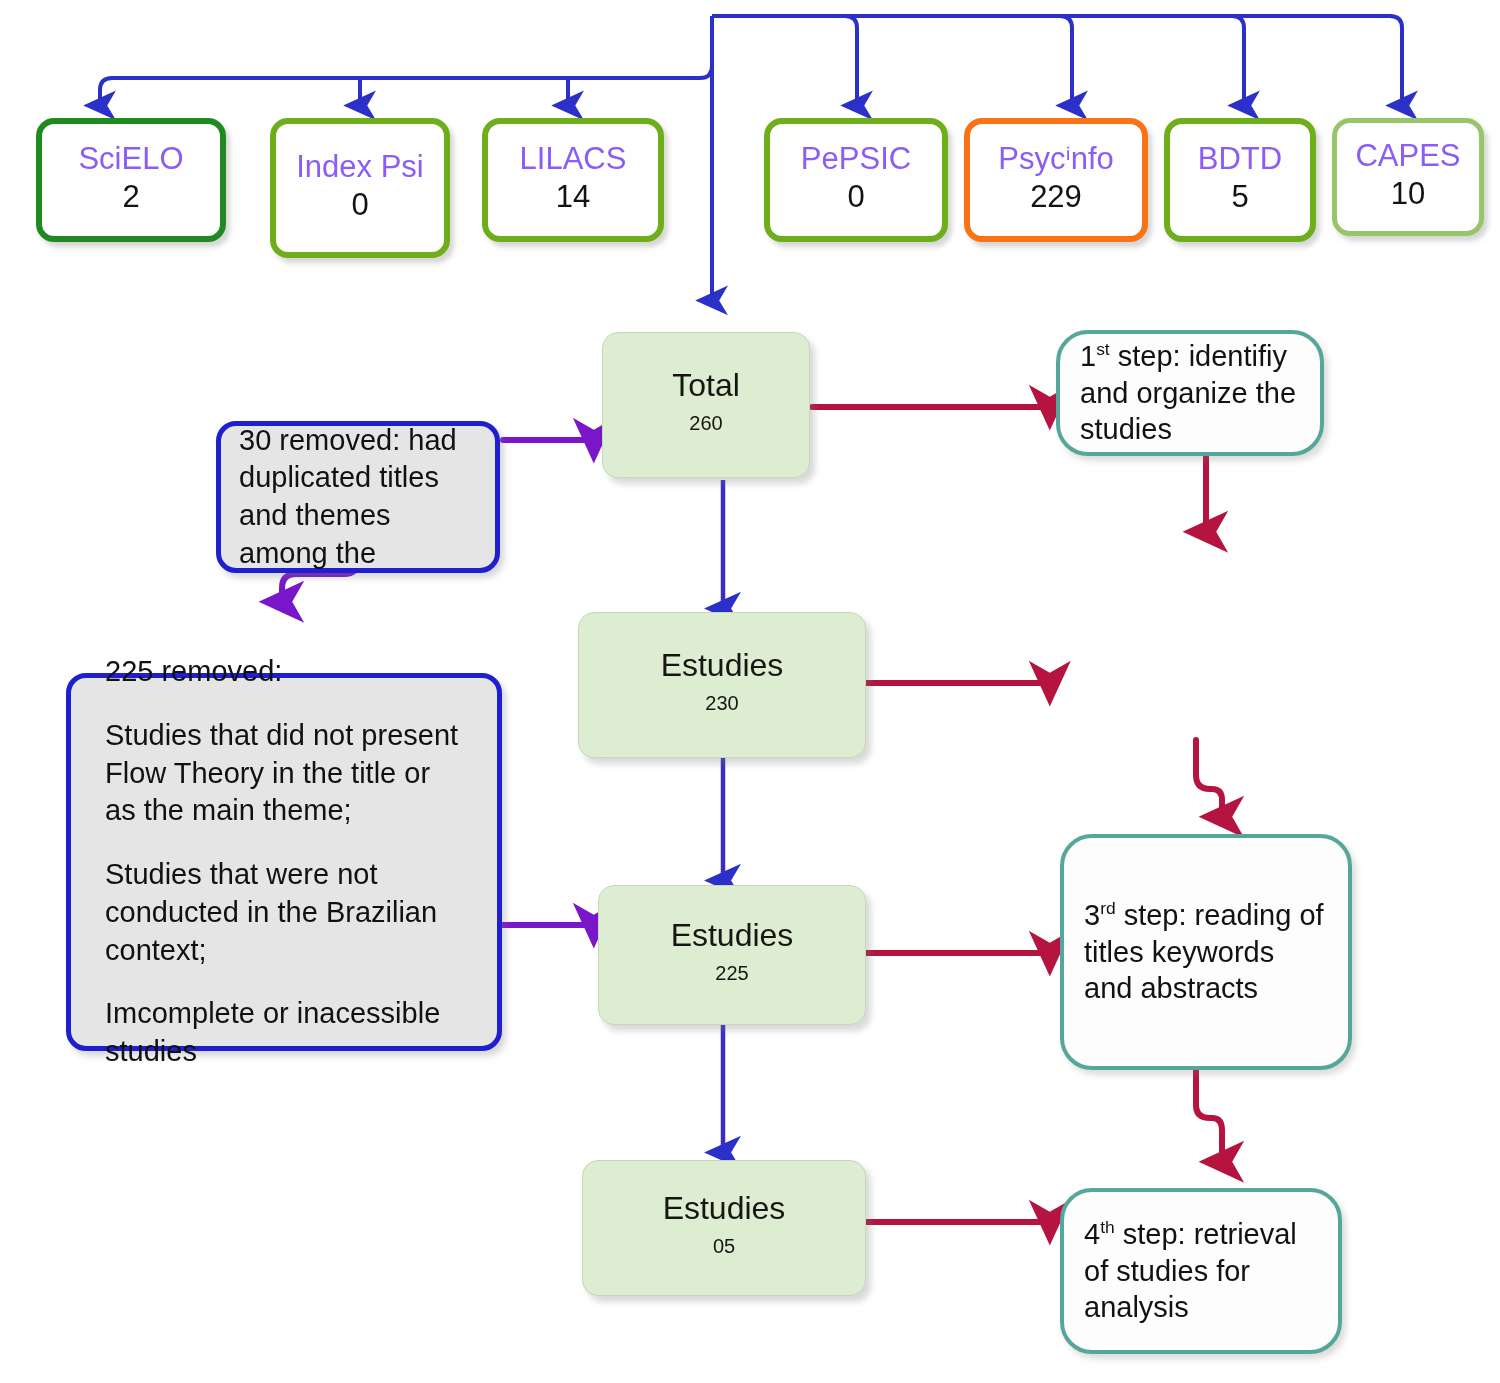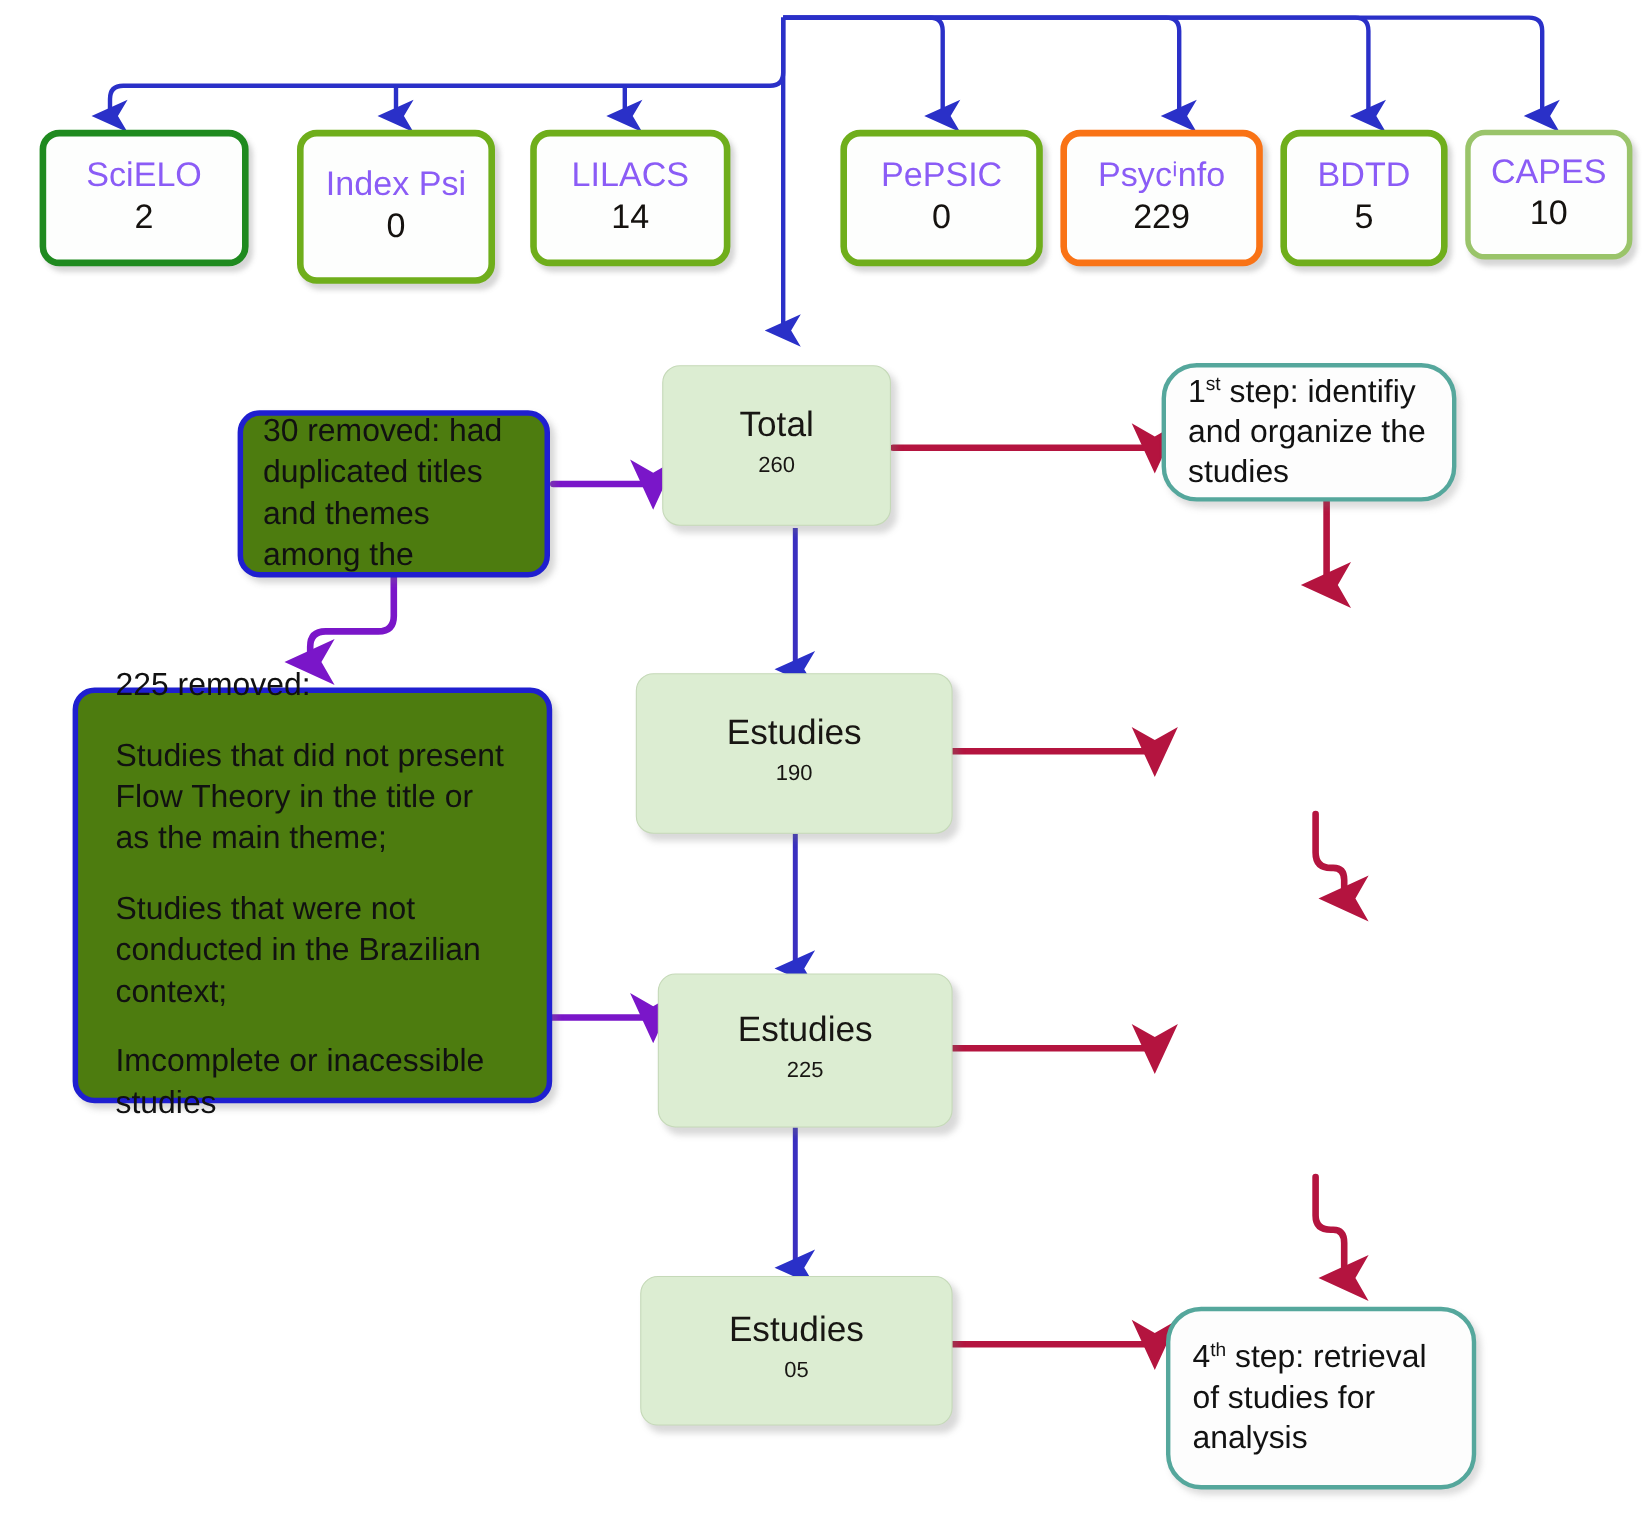--- a/index.html
+++ b/index.html
@@ -67,24 +67,25 @@
   .cnt .val {
     font-size: 20px;
     color: #181613;
     line-height: 1.9;
   }
 
   
   .rem {
     border: 5px solid #1f1fd0;
     border-radius: 20px;
-    background: #4d7c0f;
+    background: #e5e5e5;
     box-shadow: 4px 5px 6px rgba(120,120,120,0.30);
     padding: 14px 18px;
     justify-content: center;
+    margin-top: 48px;
   }
   .rem p {
     margin: 0;
     font-size: 29px;
     color: #111111;
     line-height: 1.30;
   }
   .rem.big { padding: 18px 34px; }
   .rem.big p { margin-bottom: 26px; }
   .rem.big p:last-child { margin-bottom: 0; }
@@ -197,21 +198,21 @@
     <div class="ct">10</div>
   </div>
 
   <div class="node cnt" style="left:602px; top:332px; width:208px; height:146px;">
     <div class="lbl">Total</div>
     <div class="val">260</div>
   </div>
 
   <div class="node cnt" style="left:578px; top:612px; width:288px; height:146px;">
     <div class="lbl">Estudies</div>
-    <div class="val">190</div>
+    <div class="val">230</div>
   </div>
 
   <div class="node cnt" style="left:598px; top:885px; width:268px; height:140px;">
     <div class="lbl">Estudies</div>
     <div class="val">225</div>
   </div>
 
   <div class="node cnt" style="left:582px; top:1160px; width:284px; height:136px;">
     <div class="lbl">Estudies</div>
     <div class="val">05</div>
@@ -228,20 +229,25 @@
     <p>Imcomplete or inacessible studies</p>
   </div>
 
   <div class="node step" style="left:1056px; top:330px; width:268px; height:126px;">
     <p>
       <span>1</span><sup>st</sup><span> step: identifiy and organize the studies</span>
     </p>
   </div>
 
 
+  <div class="node step" style="left:1060px; top:834px; width:292px; height:236px;">
+    <p>
+      <span>3</span><sup>rd</sup><span> step: reading of titles keywords and abstracts</span>
+    </p>
+  </div>
 
   <div class="node step" style="left:1060px; top:1188px; width:282px; height:166px;">
     <p>
       <span>4</span><sup>th</sup><span> step: retrieval of studies for analysis</span>
     </p>
   </div>
 
 </div>
 
 </body></html>

